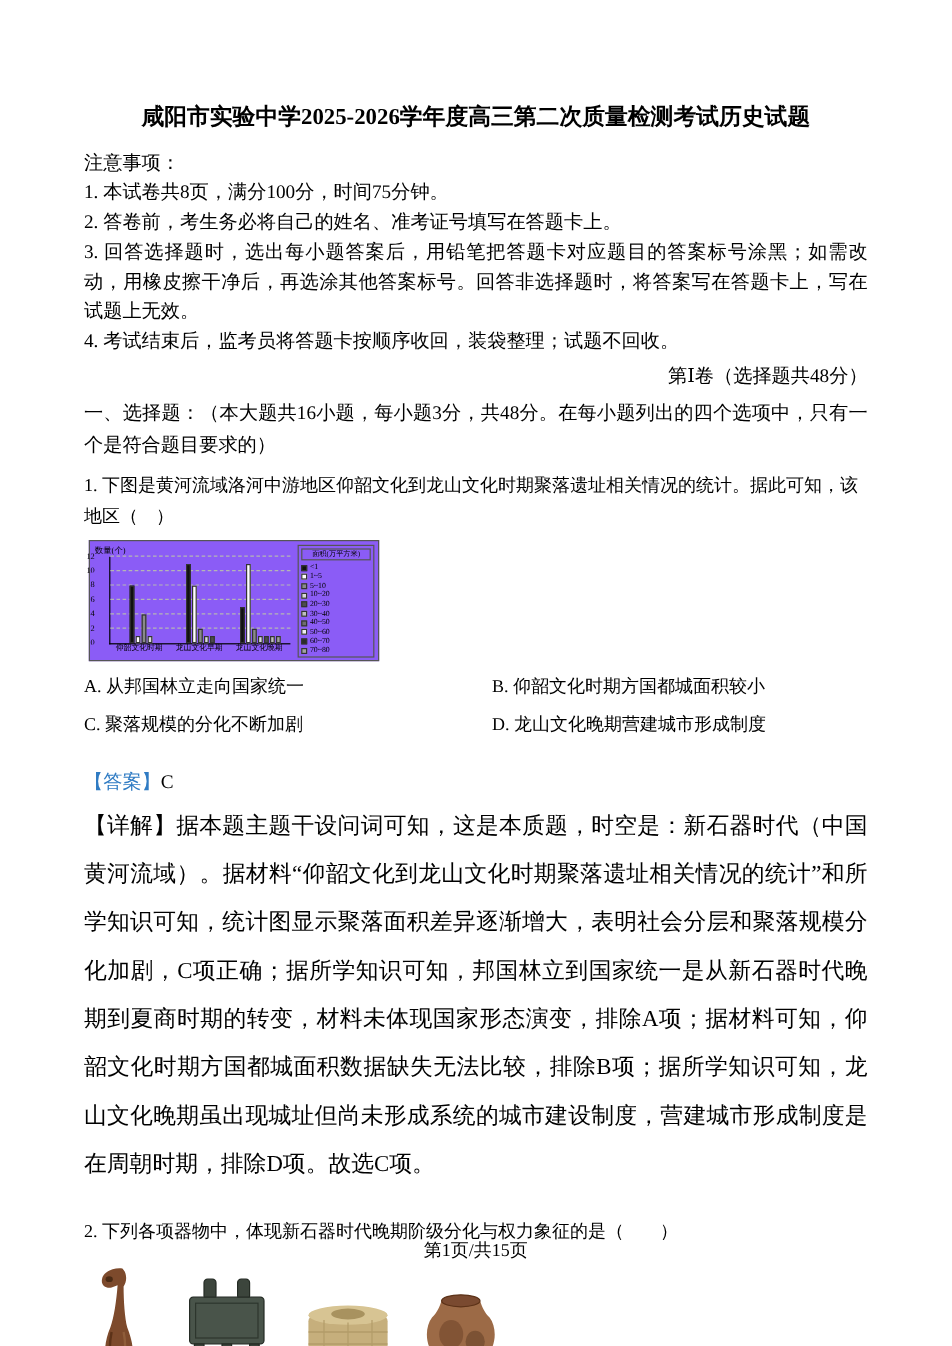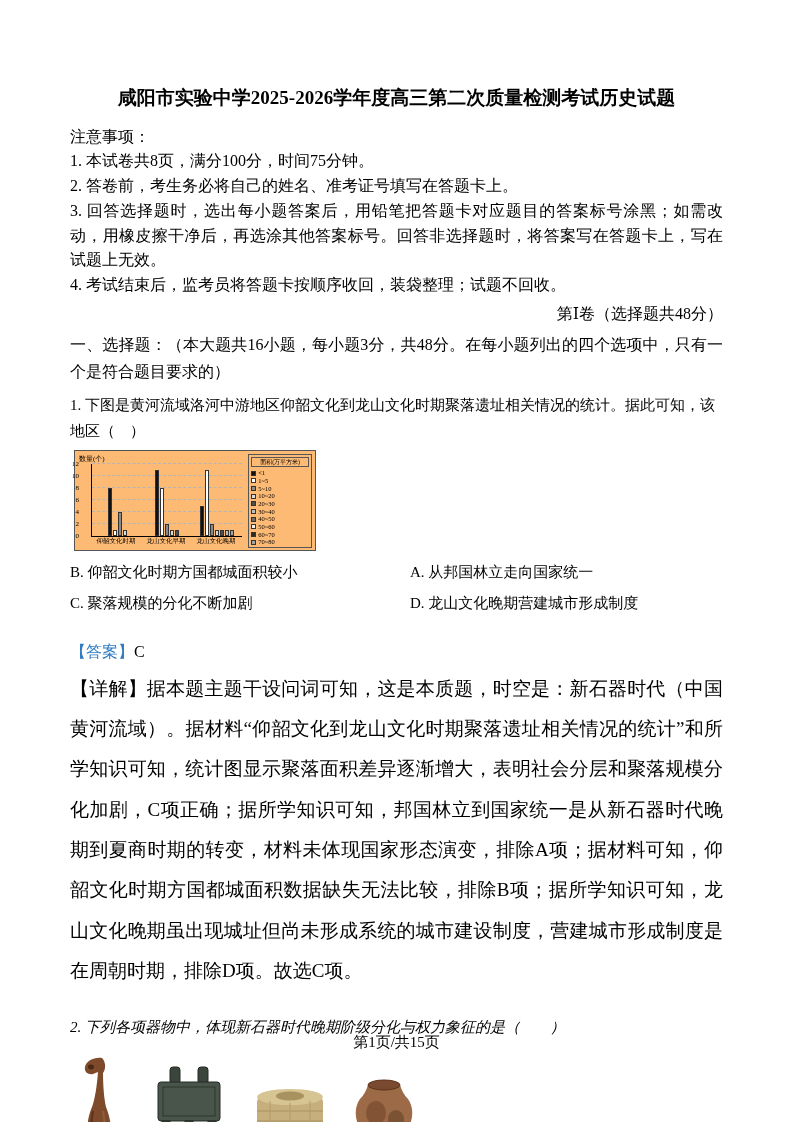--- a/index.html
+++ b/index.html
@@ -12,30 +12,30 @@
     padding:84px 70px 0 70px;
     font-family:"Liberation Serif","DejaVu Serif",serif;
     font-size:16px;
     color:#000;
   }
   .title{font-size:19px;font-weight:bold;text-align:center;margin:0 0 12px 0;line-height:1.5;}
   .notice p{margin:0;line-height:1.55;text-align:justify;}
   .section-heading{text-align:right;margin:4px 0;line-height:1.55;}
   .intro{margin:2px 0 8px 0;line-height:1.7;text-align:justify;}
   .stem{margin:6px 0 6px 0;line-height:1.7;font-size:15px;}
-  .q2stem{margin:24px 0 8px 0;font-style:italic;}
+  .q2stem{margin:24px 0 8px 0;}
 
   
   .chart-box{
     display:flex;align-items:stretch;
     border:1px solid #555;
     width:242px;box-sizing:border-box;
     padding:3px 3px 2px 3px;
     margin:6px 0 10px 4px;
-    background:#fdba74;
+    background:#8b5cf6;
     justify-content:space-between;
   }
   .chart-main{position:relative;width:168px;}
   .chart-ylabel{font-size:7px;line-height:10px;margin-left:1px;}
   .chart-plot-row{display:flex;}
   .chart-yticks{position:relative;width:13px;height:72px;font-size:7px;}
   .chart-yticks .yt{position:absolute;right:12px;transform:translateY(50%);line-height:1;}
   .chart-plot{position:relative;width:150px;height:72px;border-left:1px solid #000;border-bottom:1px solid #000;}
   .gridline{position:absolute;left:0;right:0;height:0;border-top:1px dashed #b5b5b5;z-index:0;}
   .chart-groups{position:absolute;left:0;right:0;top:0;bottom:0;display:flex;z-index:1;}
@@ -175,22 +175,22 @@
           </div>
           <div class="leg-row">
             <span class="leg-swatch" style="background: rgb(163, 163, 163);"></span>
             <span>70~80</span>
           </div>
         </div>
     </div>
   </div>
 
   <div class="options-q1">
+    <div class="opt">A. 从邦国林立走向国家统一</div>
     <div class="opt">B. 仰韶文化时期方国都城面积较小</div>
-    <div class="opt">A. 从邦国林立走向国家统一</div>
     <div class="opt">C. 聚落规模的分化不断加剧</div>
     <div class="opt">D. 龙山文化晚期营建城市形成制度</div>
   </div>
 
   <p class="answer-line"><span style="color: rgb(47, 123, 195);">【答案】</span><span>C</span></p>
 
 
   <p class="detail"><span>【详解】</span><span>据本题主题干设问词可知，这是本质题，时空是：新石器时代（中国黄河流域）。据材料“仰韶文化到龙山文化时期聚落遗址相关情况的统计”和所学知识可知，统计图显示聚落面积差异逐渐增大，表明社会分层和聚落规模分化加剧，C项正确；据所学知识可知，邦国林立到国家统一是从新石器时代晚期到夏商时期的转变，材料未体现国家形态演变，排除A项；据材料可知，仰韶文化时期方国都城面积数据缺失无法比较，排除B项；据所学知识可知，龙山文化晚期虽出现城址但尚未形成系统的城市建设制度，营建城市形成制度是在周朝时期，排除D项。故选C项。</span></p>
 
   <p class="stem q2stem">2. 下列各项器物中，体现新石器时代晚期阶级分化与权力象征的是（　　）</p>

